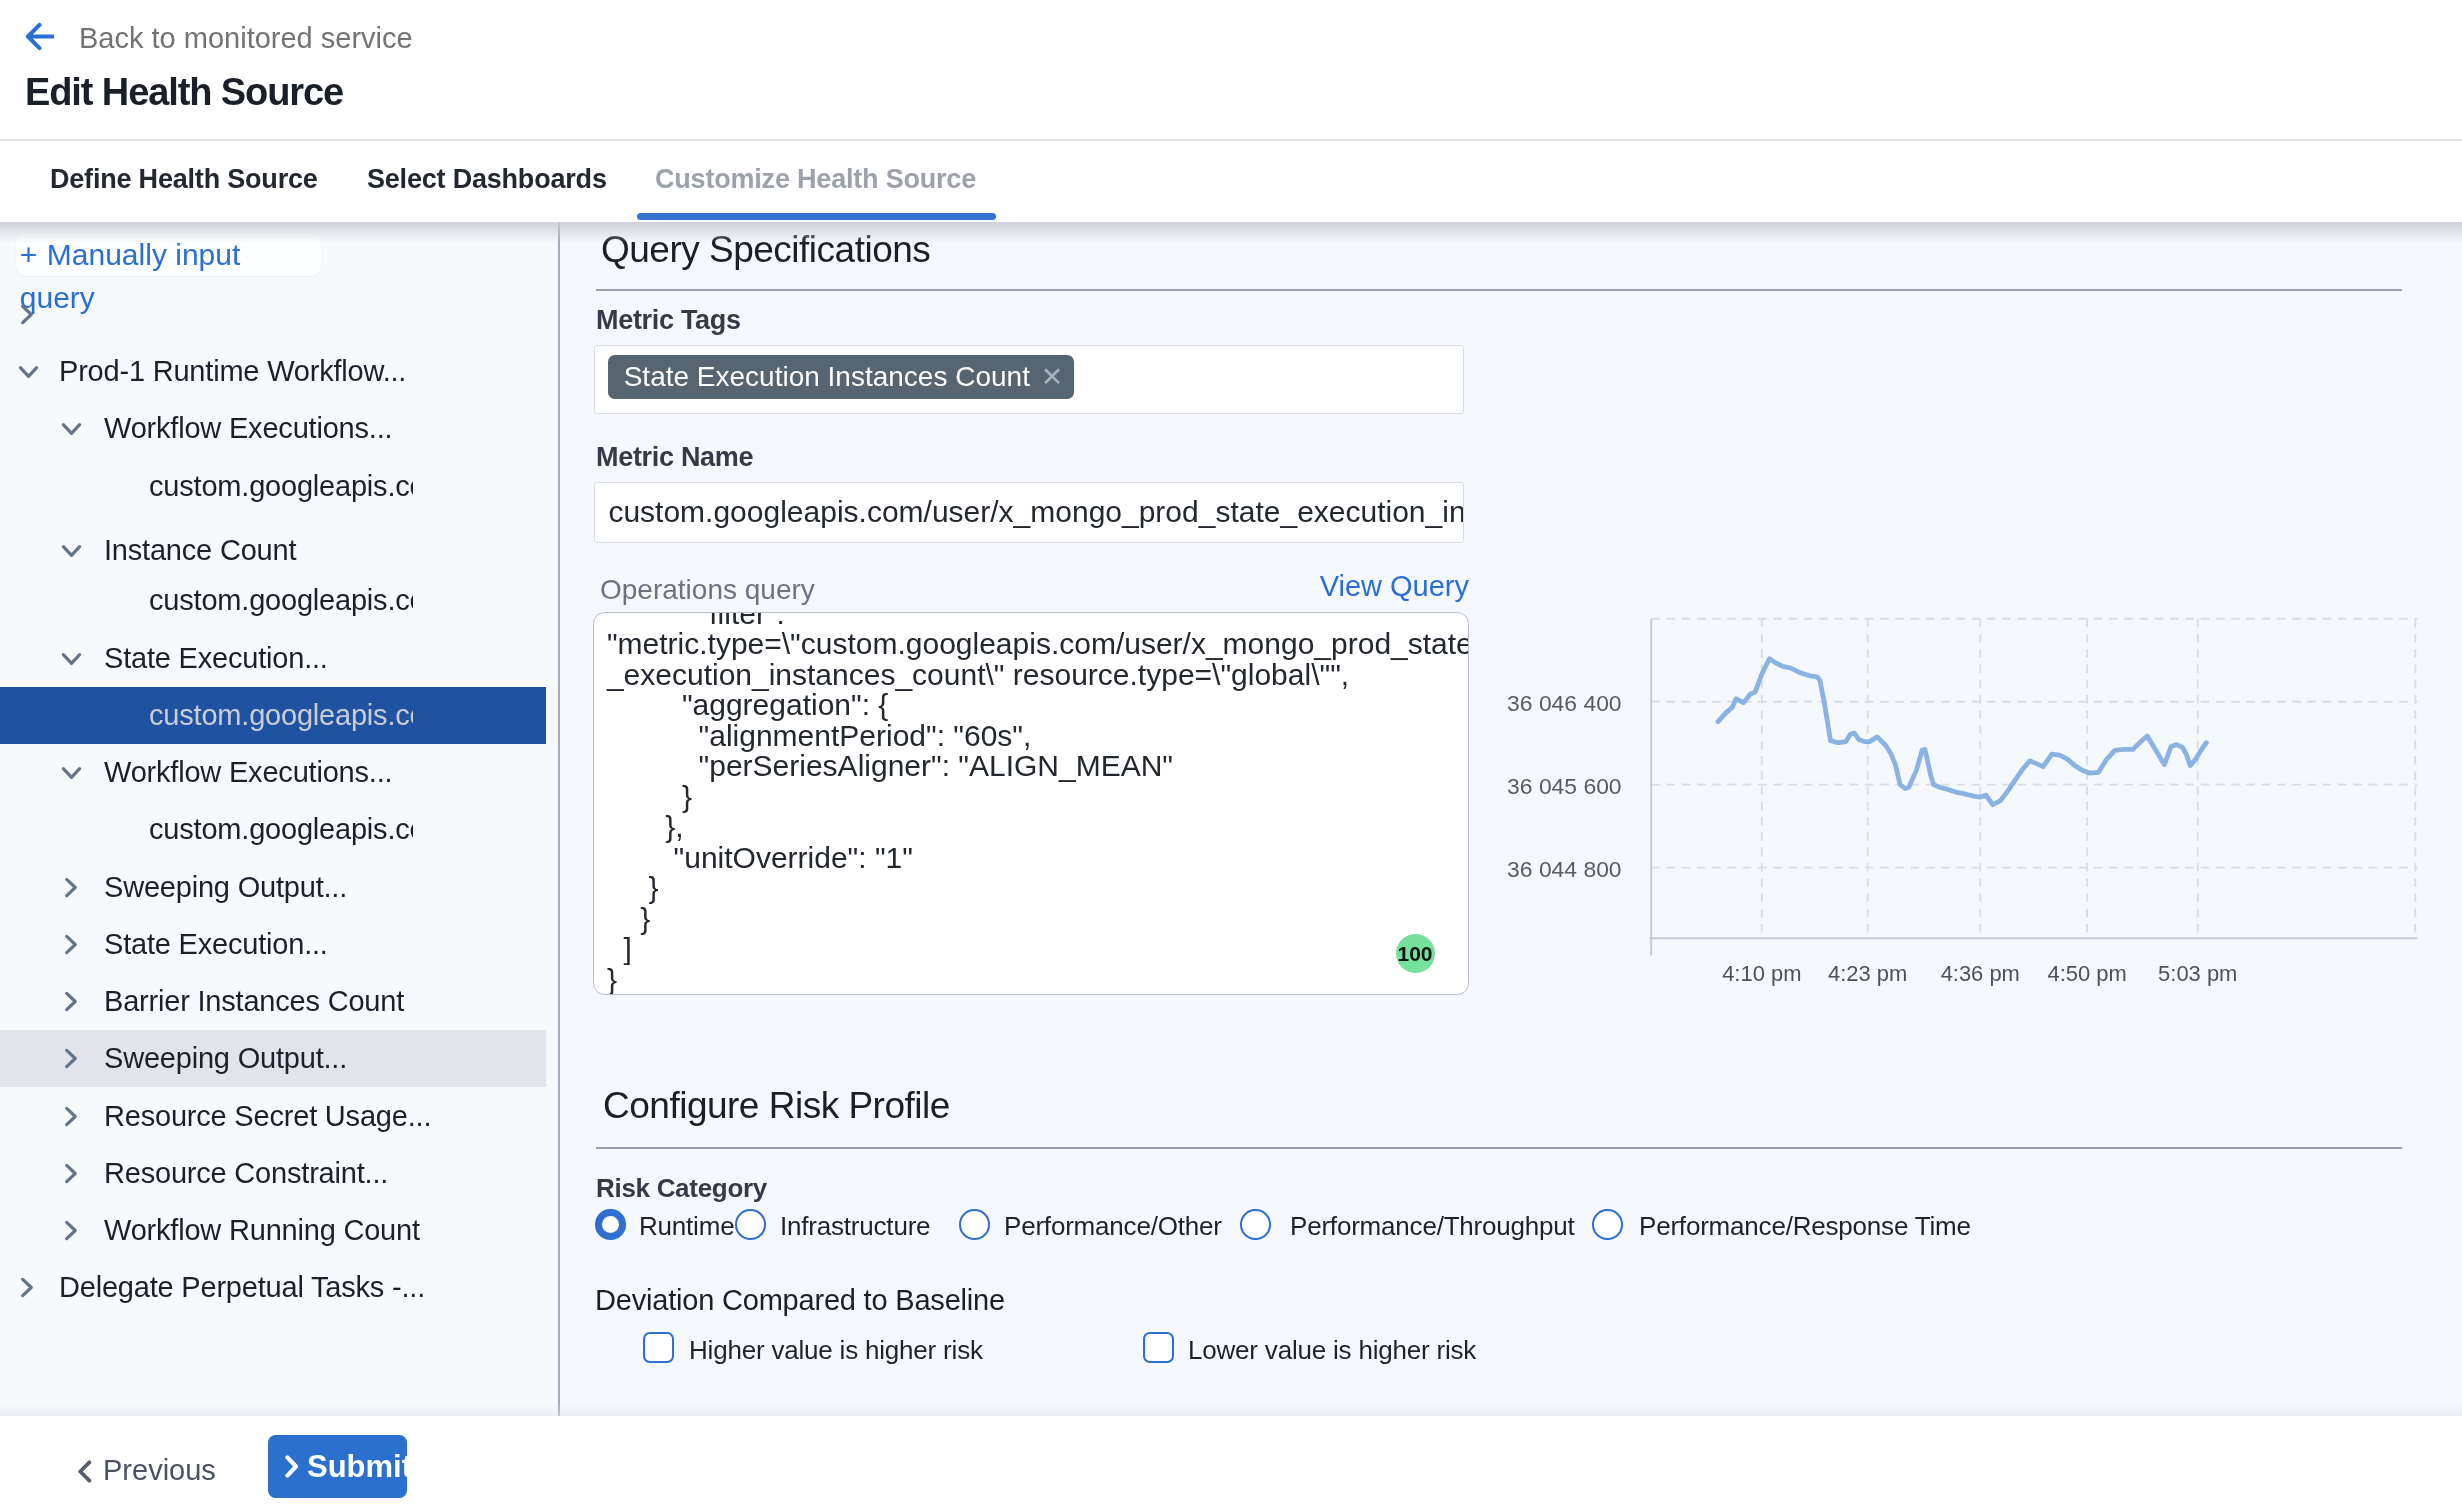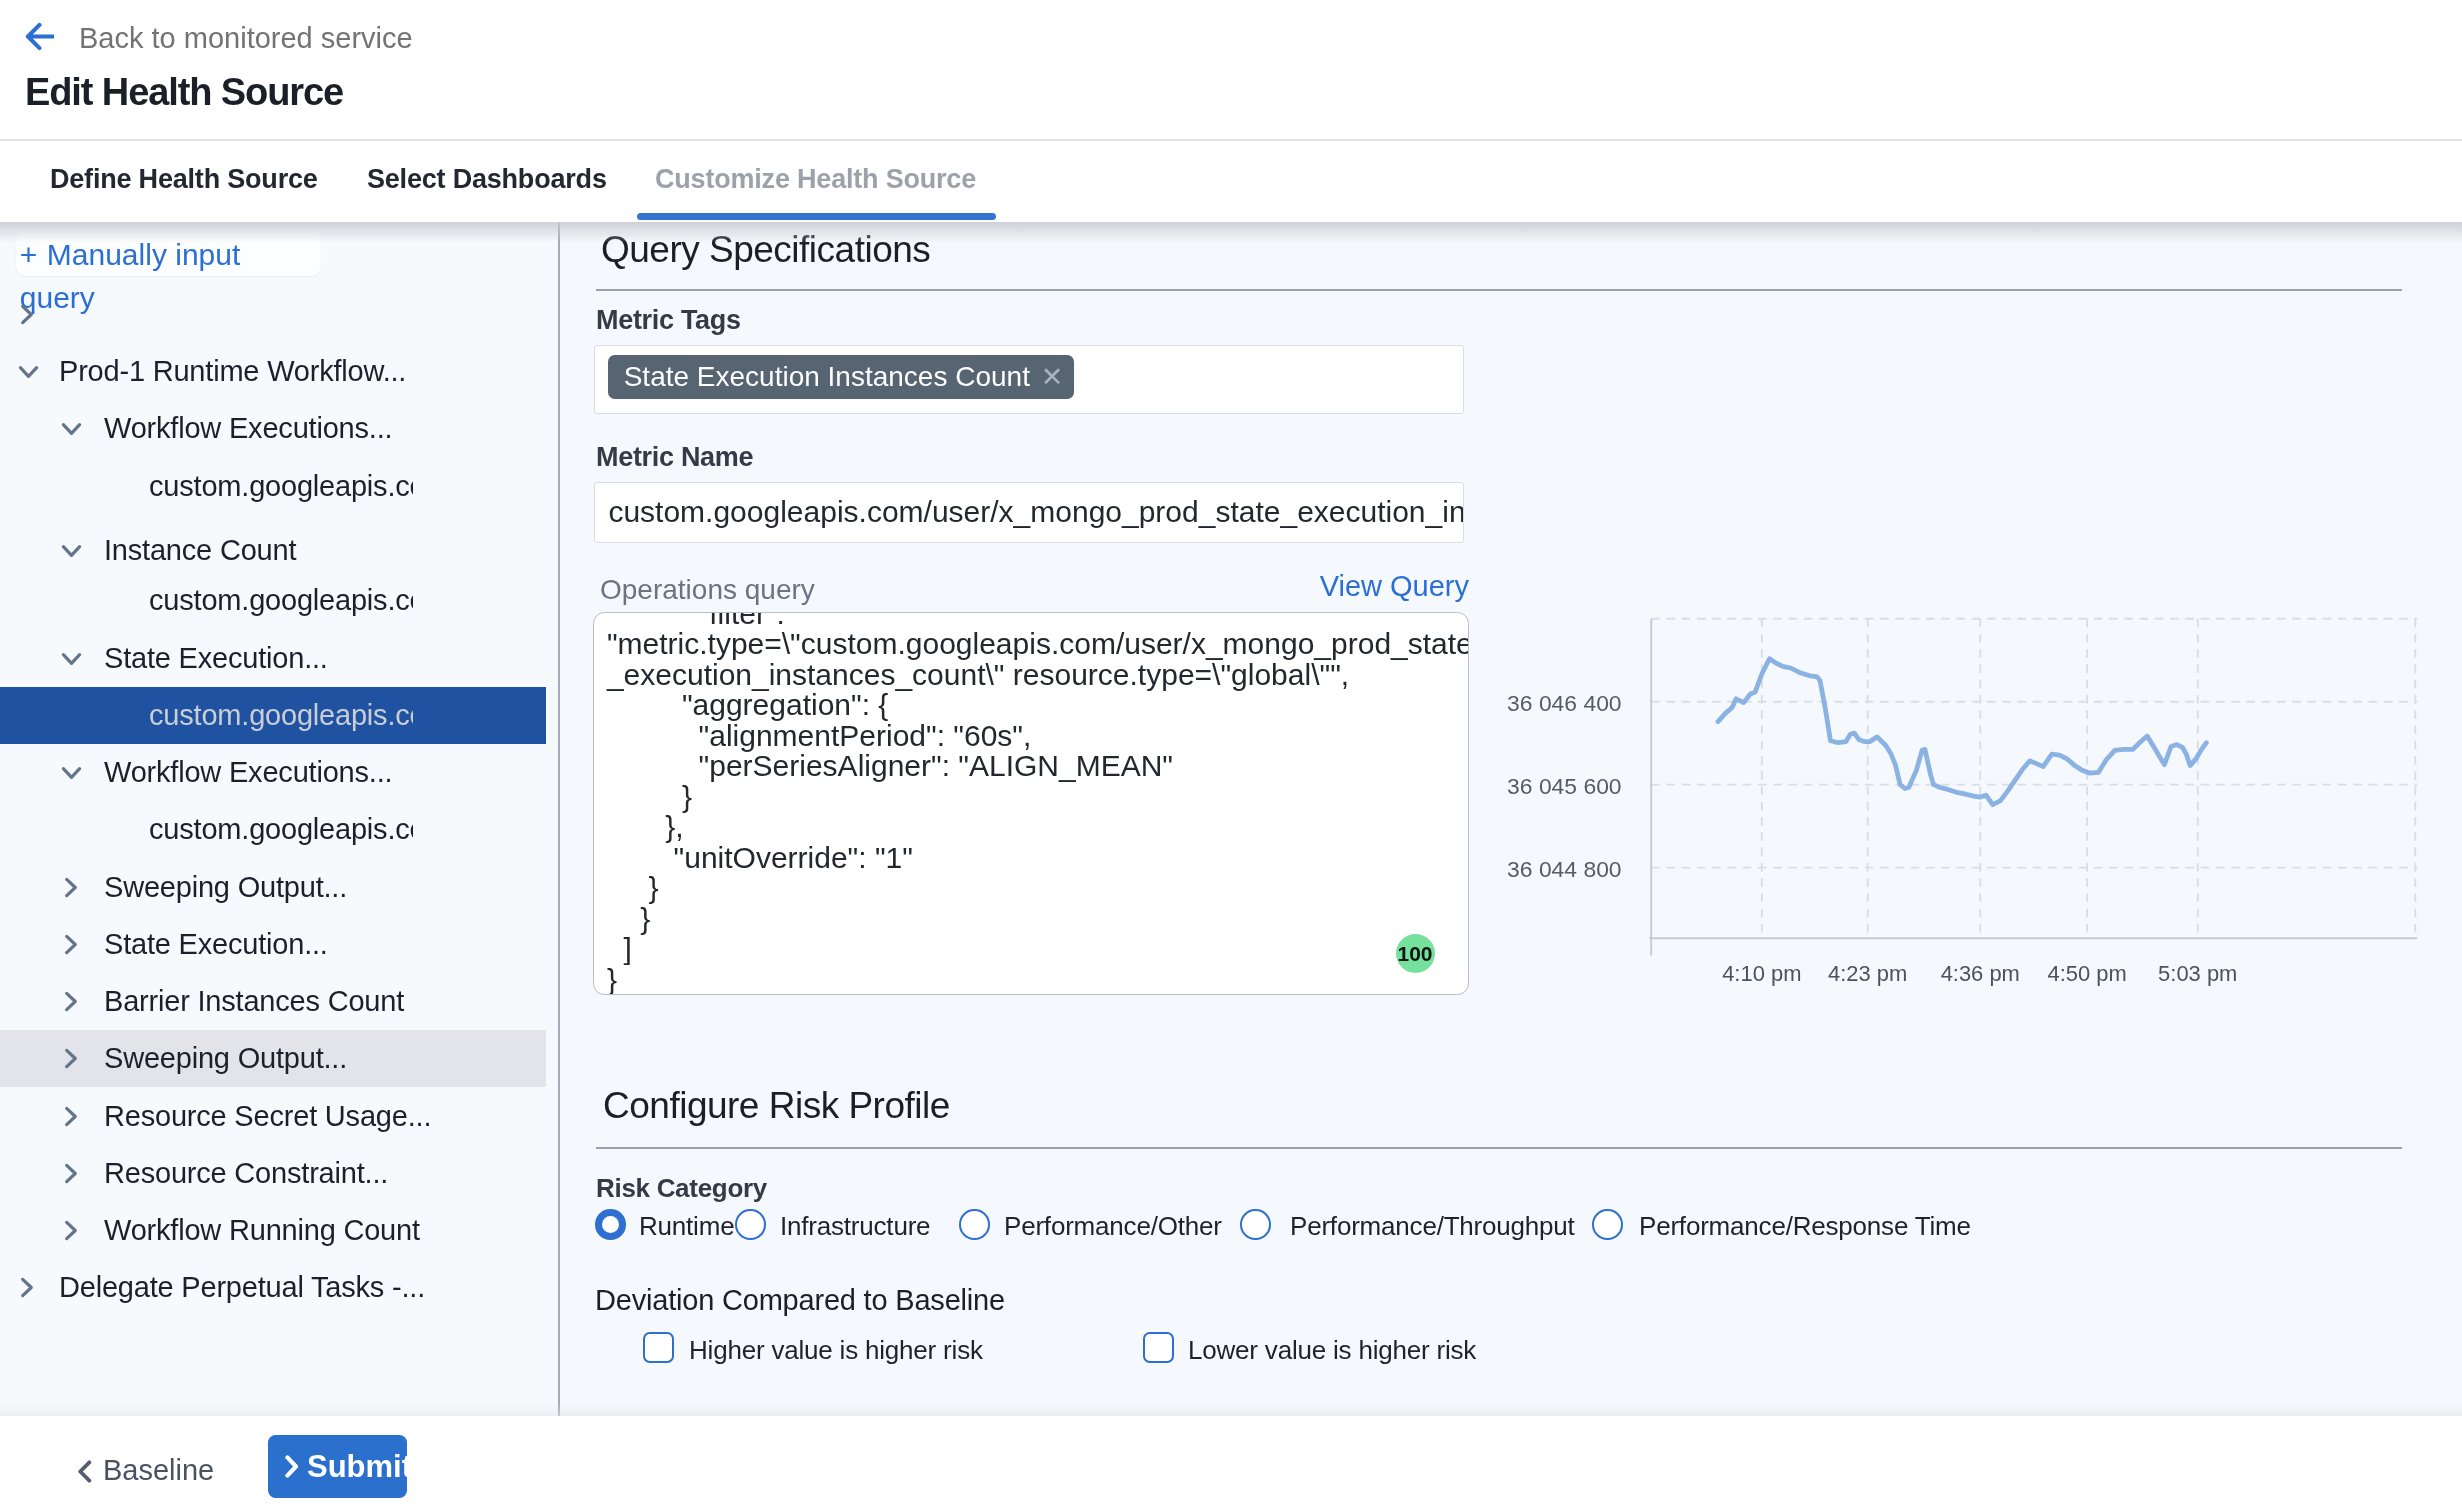--- a/index.html
+++ b/index.html
@@ -266,19 +266,19 @@
       <div class="cbox" style="left:82px; top:1110px;"></div>
       <div class="rlabel" style="left:128px; top:1113px;">Higher value is higher risk</div>
       <div class="cbox" style="left:582px; top:1110px;"></div>
       <div class="rlabel" style="left:627px; top:1113px;">Lower value is higher risk</div>
     </div>
   </div>
   <div id="botbar">
     <svg id="prevchev" viewBox="0 0 24 24">
         <path d="M16 2.5 L6.5 12 L16 21.5" fill="none" stroke="#565d6b" stroke-width="4" stroke-linecap="round" stroke-linejoin="round"></path>
       </svg>
-    <div id="prev">Baseline</div>
+    <div id="prev">Previous</div>
     <div id="submit"><svg width="13.4" height="23" viewBox="0 0 14 24">
           <path d="M2.5 2.5 L11.5 12 L2.5 21.5" fill="none" stroke="#fff" stroke-width="4.4" stroke-linecap="round" stroke-linejoin="round"></path>
         </svg>Submit</div>
   </div>
 </div>
 
 
 </body></html>

